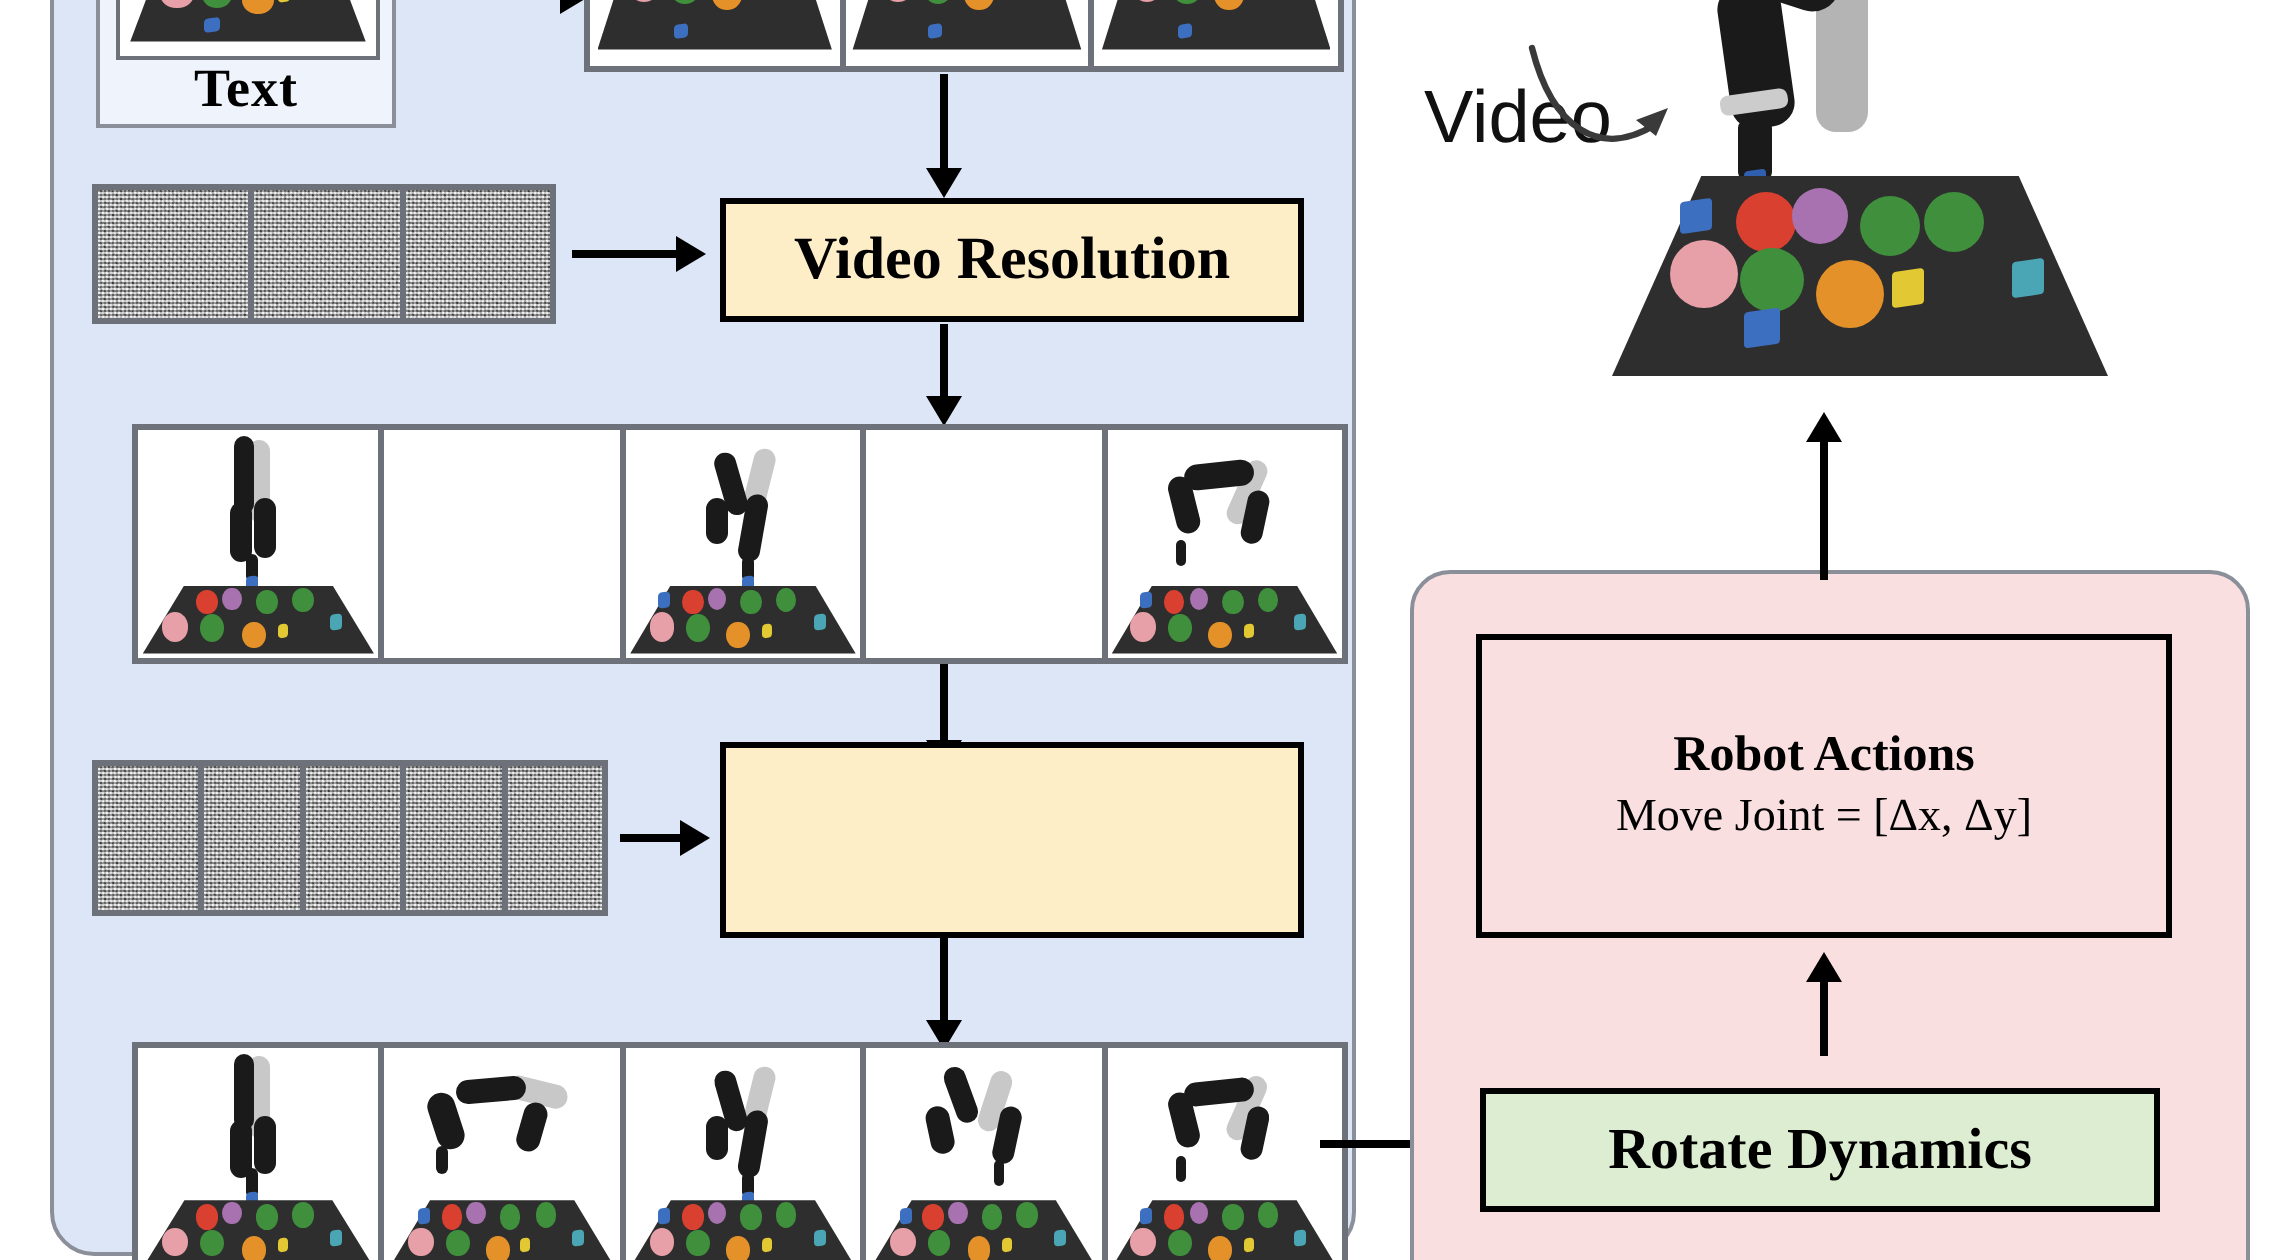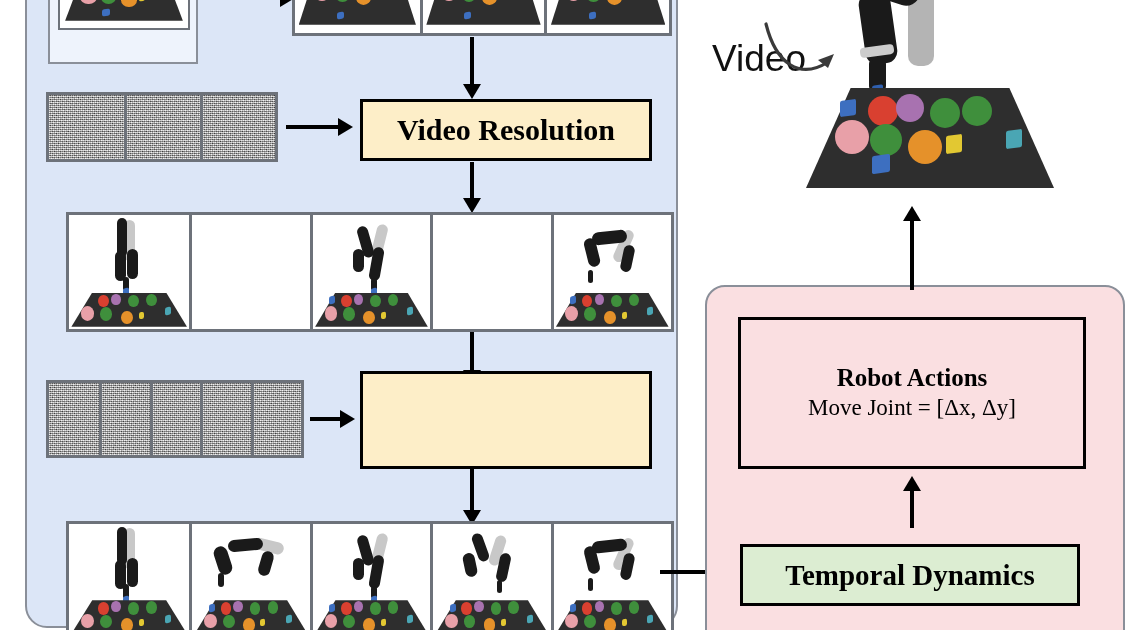--- a/index.html
+++ b/index.html
@@ -109,20 +109,21 @@
 
       <div class="obj" style="left:16%;top:47%;width:13%;height:20%;background:#e8a0a8;"></div>
       <div class="obj" style="left:32%;top:48%;width:12%;height:19%;background:#3f8f3c;"></div>
       <div class="obj" style="left:48%;top:52%;width:12%;height:19%;background:#e5912a;"></div>
       <div class="cube" style="left:62%;top:54%;width:5%;height:9%;background:#e2c832;"></div>
 
       <div class="cube" style="left:33%;top:74%;width:6%;height:10%;background:#3d6fc0;"></div>
 
     </div>
   </div>
+  <div id="text-label">Text</div>
 </div>
 
 <div class="abs ahead-right" style="left:280px;top:-11px;"></div>
 
 <div class="abs strip" id="cond-strip" style="left:292px;top:-52px;width:380px;height:88px;">
   <div class="cell" style="width:33.34%;">
     <div class="scene">
       <div class="table-top" style="left:3%;top:10%;width:94%;height:80%;"></div>
 
       <div class="obj" style="left:15%;top:42%;width:13%;height:19%;background:#e8a0a8;"></div>
@@ -378,21 +379,21 @@
 
 <div class="abs action-box" style="left:738px;top:317px;width:348px;height:152px;">
   <div class="action-title">Robot Actions</div>
   <div class="action-line">Move Joint = [Δx, Δy]</div>
 </div>
 
 <div class="abs ln v" style="left:910px;top:486px;height:42px;"></div>
 <div class="abs ahead-up" style="left:903px;top:476px;"></div>
 
 <div class="abs green-box" style="left:740px;top:544px;width:340px;height:62px;font-size:29px;">
-  <span>Temporal Dynamics</span>
+  <span>Rotate Dynamics</span>
 </div>
 
 <div class="abs ln v" style="left:910px;top:218px;height:72px;"></div>
 <div class="abs ahead-up" style="left:903px;top:206px;"></div>
 
 <div class="abs" style="left:800px;top:-20px;width:260px;height:226px;background:#fff;">
 
   <div class="abs arm mid" style="left:108px;top:-10px;width:26px;height:96px;border-radius:10px;background:#b4b4b4;"></div>
   <div class="abs arm" style="left:56px;top:-14px;width:66px;height:34px;border-radius:14px;transform:rotate(18deg);"></div>
   <div class="abs arm" style="left:62px;top:12px;width:32px;height:72px;border-radius:12px;transform:rotate(-8deg);"></div>

